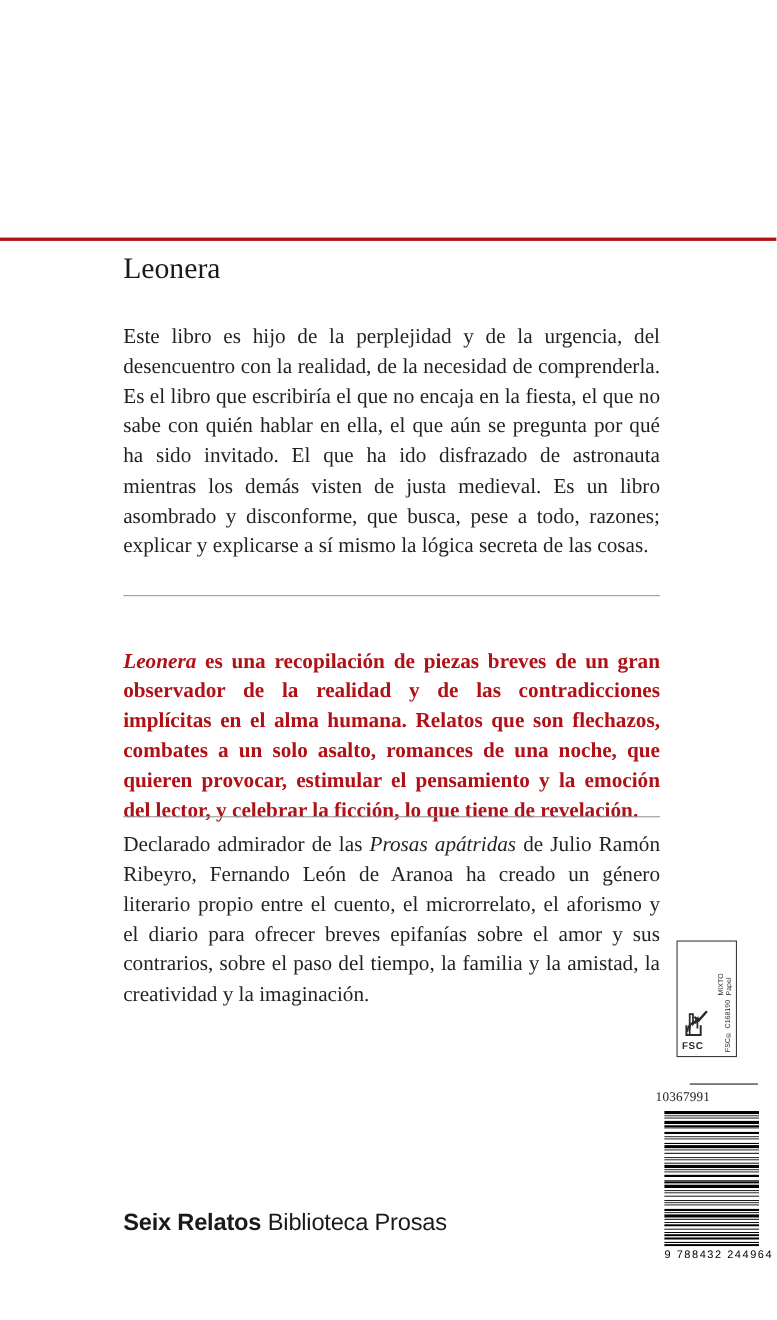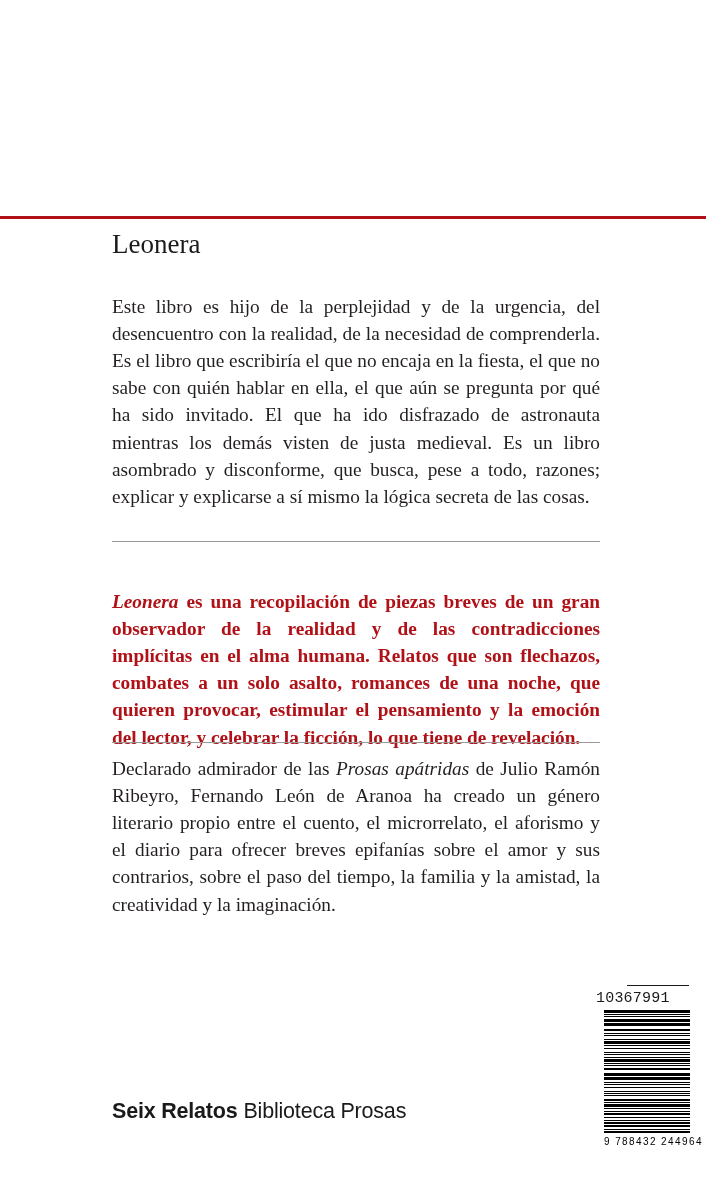--- a/index.html
+++ b/index.html
@@ -162,22 +162,22 @@
     font-weight: bold;
     color: #2b2b2b;
     letter-spacing: 0.5px;
   }
 
   
   .isbn-num {
     position: absolute;
     left: 596px;
     top: 990px;
-    font-family: Liberation Mono, monospace;
-    font-size: 15px;
+    font-family: Liberation Serif, serif;
+    font-size: 12px;
     color: #1a1a1a;
     letter-spacing: 0.2px;
   }
   .isbn-rule {
     position: absolute;
     left: 627px;
     top: 985px;
     width: 62px;
     height: 1px;
     background: #1a1a1a;
@@ -250,20 +250,34 @@
   <div class="para-block blurb-main">Este libro es hijo de la perplejidad y de la urgencia, del desencuentro con la realidad, de la necesidad de comprenderla. Es el libro que escribiría el que no encaja en la fiesta, el que no sabe con quién hablar en ella, el que aún se pregunta por qué ha sido invitado. El que ha ido disfrazado de astronauta mientras los demás visten de justa medieval. Es un libro asombrado y disconforme, que busca, pese a todo, razones; explicar y explicarse a sí mismo la lógica secreta de las cosas.</div>
 
   <div class="rule rule-1"></div>
 
   <div class="para-block blurb-red"><em>Leonera</em><span> es una recopilación de piezas breves de un gran observador de la realidad y de las contradicciones implícitas en el alma humana. Relatos que son flechazos, combates a un solo asalto, romances de una noche, que quieren provocar, estimular el pensamiento y la emoción del lector, y celebrar la ficción, lo que tiene de revelación.</span></div>
 
   <div class="rule rule-2"></div>
 
   <div class="para-block blurb-bio"><span>Declarado admirador de las </span><em>Prosas apátridas</em><span> de Julio Ramón Ribeyro, Fernando León de Aranoa ha creado un género literario propio entre el cuento, el microrrelato, el aforismo y el diario para ofrecer breves epifanías sobre el amor y sus contrarios, sobre el paso del tiempo, la familia y la amistad, la creatividad y la imaginación.</span></div>
 
+  <div class="fsc">
+    <div class="fsc-inner">
+      <div class="fsc-text-top"><span>MIXTO</span><br><span>Papel</span></div>
+      <div class="fsc-text-bottom">FSC® C168190</div>
+      <svg class="fsc-logo" viewBox="0 0 30 52">
+        <path d="M6 34 L6 20 L9 20 L9 29 L13 24 L13 33" fill="none" stroke="#2b2b2b" stroke-width="1.6"></path>
+        <path d="M4 36 C4 30 8 27 12 27 L12 24 L16 24" fill="none" stroke="#2b2b2b" stroke-width="1.6"></path>
+        <path d="M3 30 L3 39 L16 39 L16 30" fill="none" stroke="#2b2b2b" stroke-width="1.8"></path>
+        <path d="M6 39 L6 32 C6 29 9 27 12 28" fill="none" stroke="#2b2b2b" stroke-width="1.5"></path>
+        <path d="M11 23 L14 26 L21 18" fill="none" stroke="#2b2b2b" stroke-width="2.2" stroke-linecap="round" stroke-linejoin="round"></path>
+      </svg>
+      <div class="fsc-mark">FSC</div>
+    </div>
+  </div>
 
   <div class="isbn-rule"></div>
   <div class="isbn-num">10367991</div>
 
   <div class="barcode-wrap">
     <div class="barcode" id="barcode-bars">
         <div class="bar" style="height: 2.73723px; background: rgb(0, 0, 0);"></div>
         <div class="bar" style="height: 0.912409px; background: rgb(255, 255, 255);"></div>
         <div class="bar" style="height: 0.912409px; background: rgb(0, 0, 0);"></div>
         <div class="bar" style="height: 1.82482px; background: rgb(255, 255, 255);"></div>

